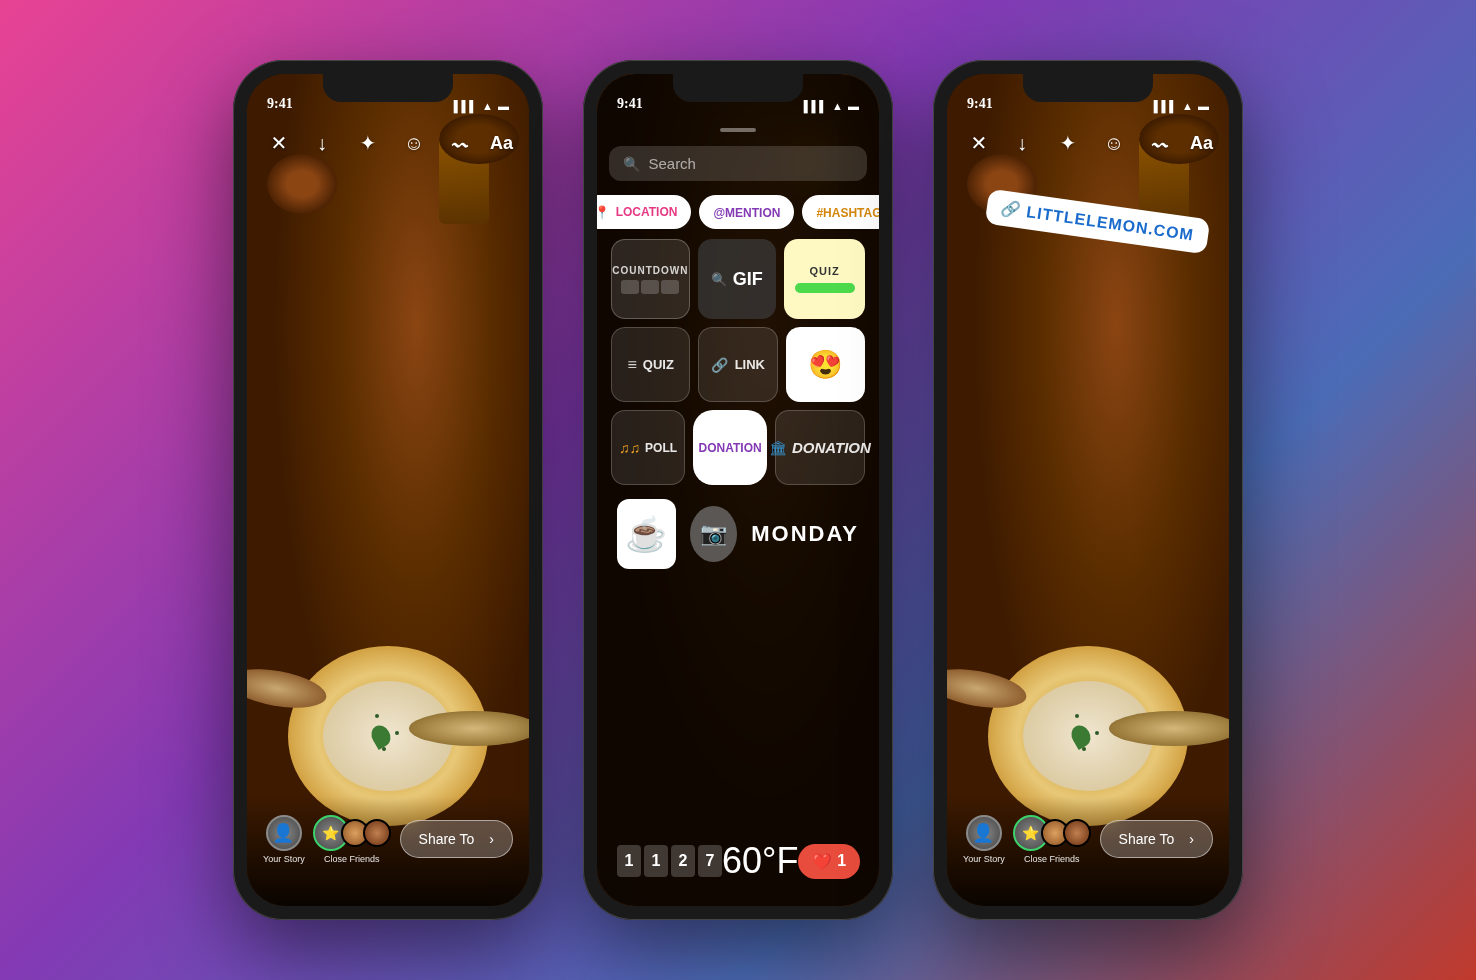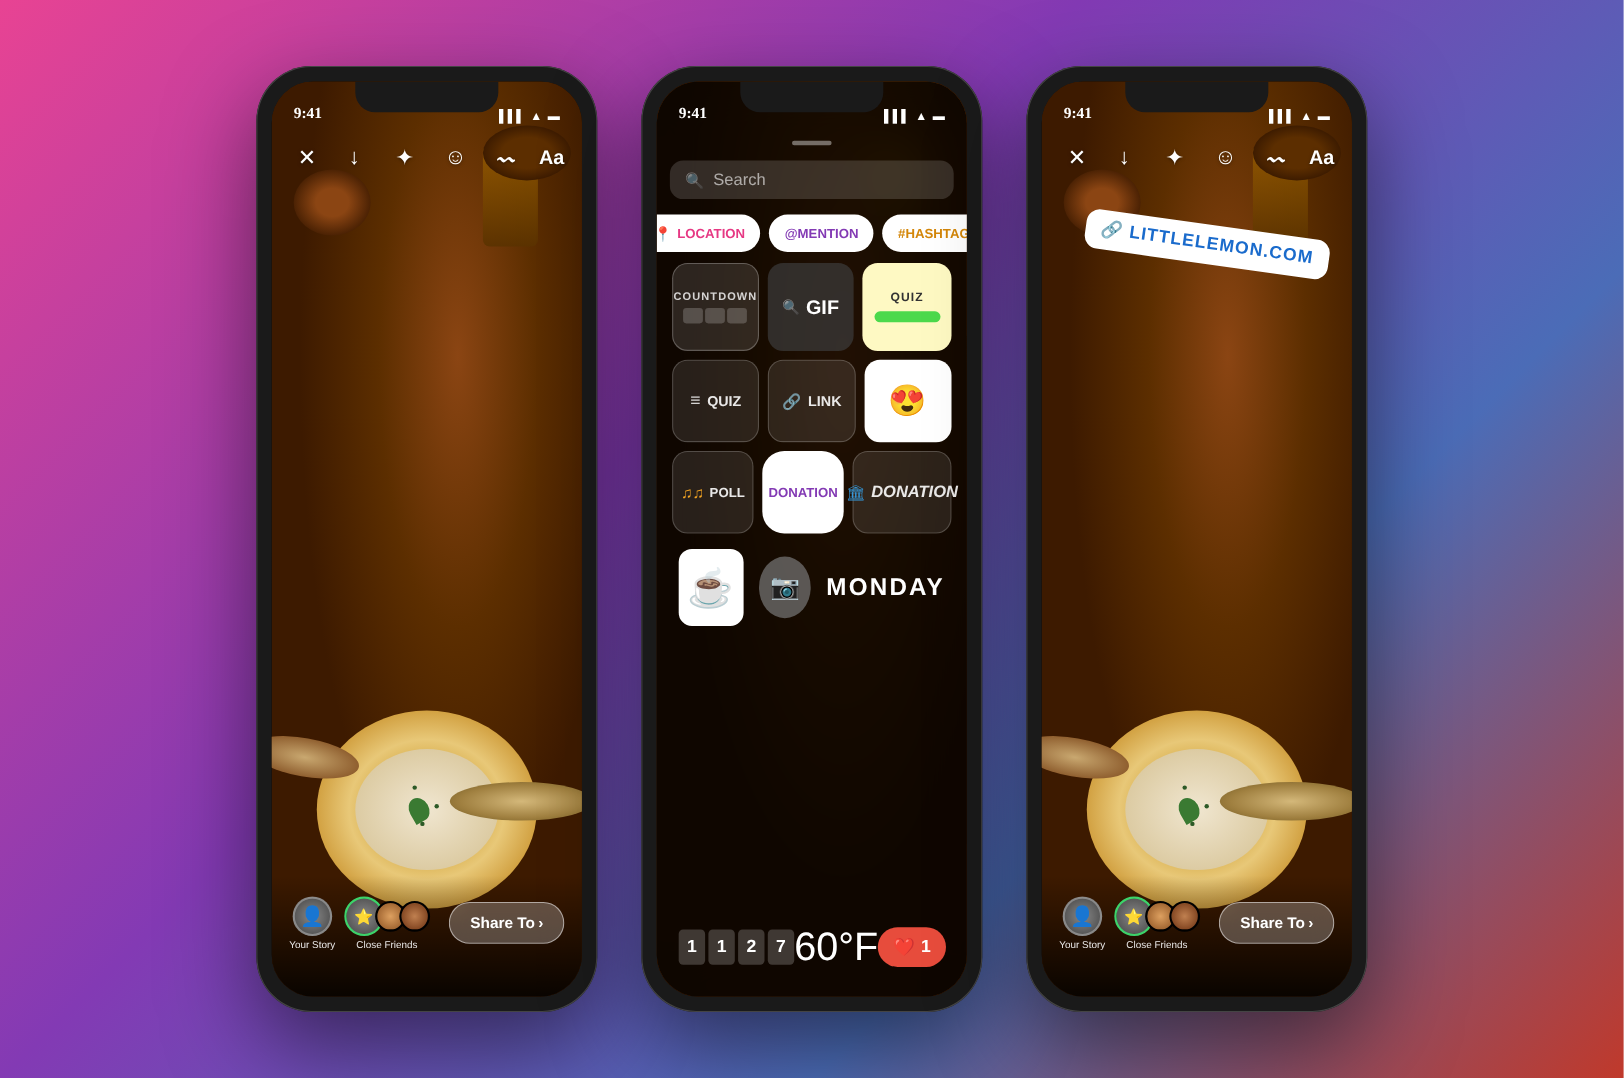--- a/index.html
+++ b/index.html
@@ -169,24 +169,24 @@
     }
 
     .share-btn {
       background: rgba(255,255,255,0.25);
       backdrop-filter: blur(10px);
       border: 1.5px solid rgba(255,255,255,0.5);
       color: white;
       padding: 10px 18px;
       border-radius: 25px;
       font-size: 14px;
-      font-weight: 700;
-      display: flex;
-      align-items: center;
-      gap: 3px;
+      font-weight: 400;
+      display: flex;
+      align-items: center;
+      gap: 15px;
     }
 
     
     .link-sticker {
       position: absolute;
       top: 130px;
       right: 20px;
       background: white;
       border-radius: 12px;
       padding: 8px 14px;

